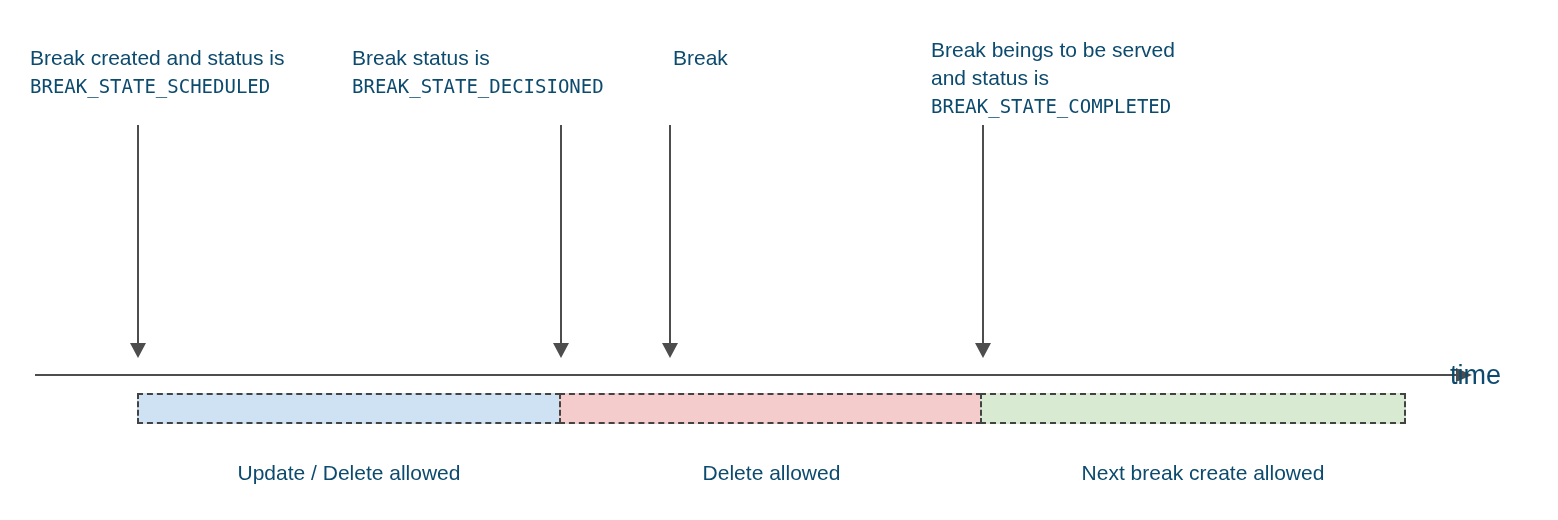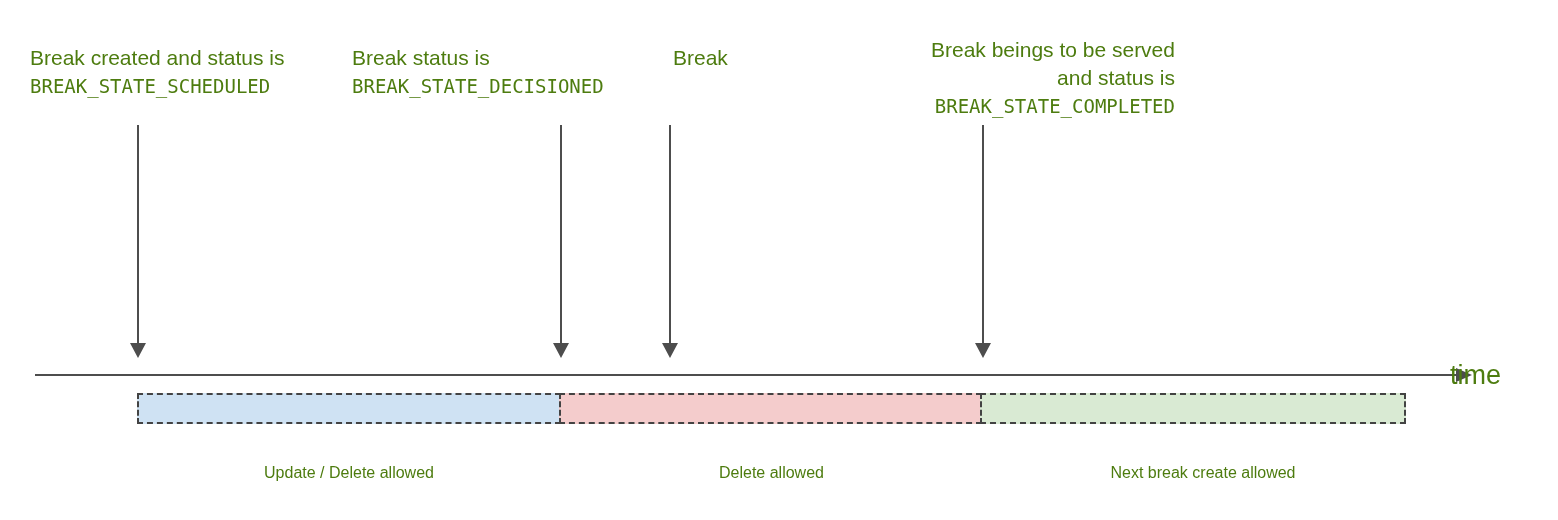--- a/index.html
+++ b/index.html
@@ -3,21 +3,21 @@
 <meta charset="utf-8">
 <style>
   * { margin: 0; padding: 0; box-sizing: border-box; }
   html, body { background: #ffffff; }
   .canvas {
     position: relative;
     width: 1558px;
     height: 520px;
     background: #ffffff;
     font-family: "Liberation Sans", sans-serif;
-    color: #4d7c0f;
+    color: #0c4a6e;
     overflow: hidden;
   }
   .annotation {
     position: absolute;
     font-size: 21px;
     line-height: 28px;
     white-space: nowrap;
   }
   .annotation .code {
     font-family: "DejaVu Sans Mono", monospace;
@@ -83,21 +83,21 @@
     height: 31px;
     border: 2px dashed #434343;
   }
   .segment + .segment { margin-left: -2px; }
   .seg-1 { width: 424px; }
   .seg-2 { width: 423px; }
   .seg-3 { width: 426px; }
   .seg-label {
     position: absolute;
     top: 459px;
-    font-size: 16px;
+    font-size: 21px;
     line-height: 28px;
     text-align: center;
     white-space: nowrap;
   }
   .seg-label-1 { left: 137px; width: 424px; }
   .seg-label-2 { left: 561px; width: 421px; }
   .seg-label-3 { left: 991px; width: 424px; }
 </style>
 </head>
 <body>
@@ -111,21 +111,21 @@
 
   <div class="annotation" style="left:352px; top:44px;">
     <div>Break status is</div>
     <div class="code">BREAK_STATE_DECISIONED</div>
   </div>
 
   <div class="annotation" style="left:673px; top:44px;">
     <div>Break</div>
   </div>
 
-  <div class="annotation" style="left:931px; top:36px;text-align:right;">
+  <div class="annotation" style="left:931px; top:36px;">
     <div>Break beings to be served</div>
     <div>and status is</div>
     <div class="code">BREAK_STATE_COMPLETED</div>
   </div>
 
   <div class="v-arrow" style="left:130px;">
     <div class="shaft"></div>
     <div class="head"></div>
   </div>
   <div class="v-arrow" style="left:553px;">

